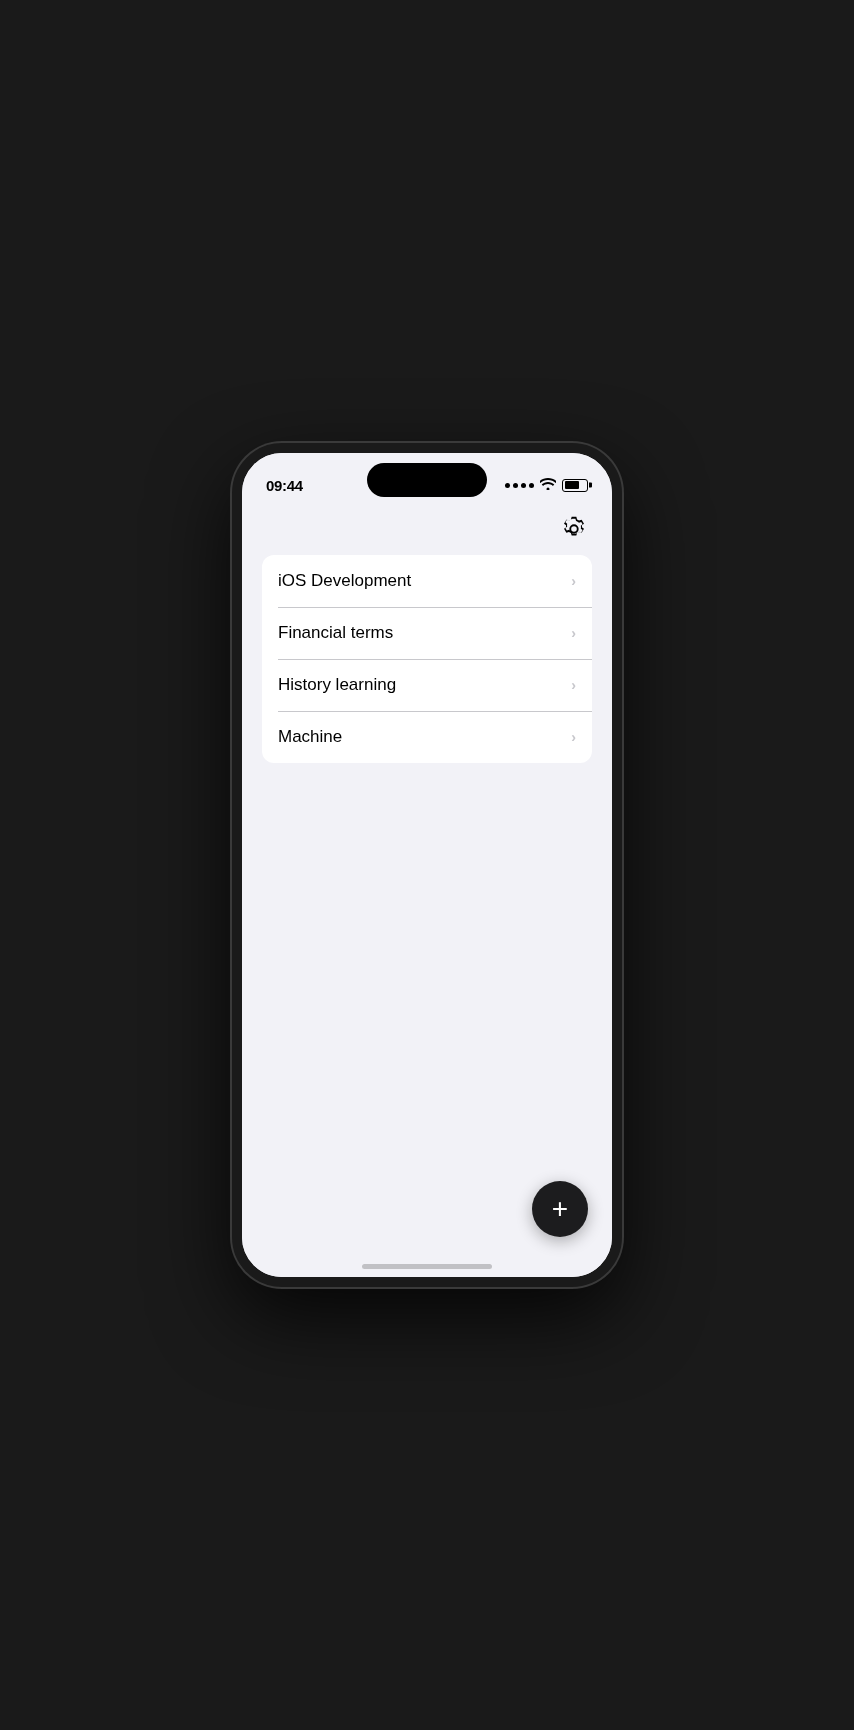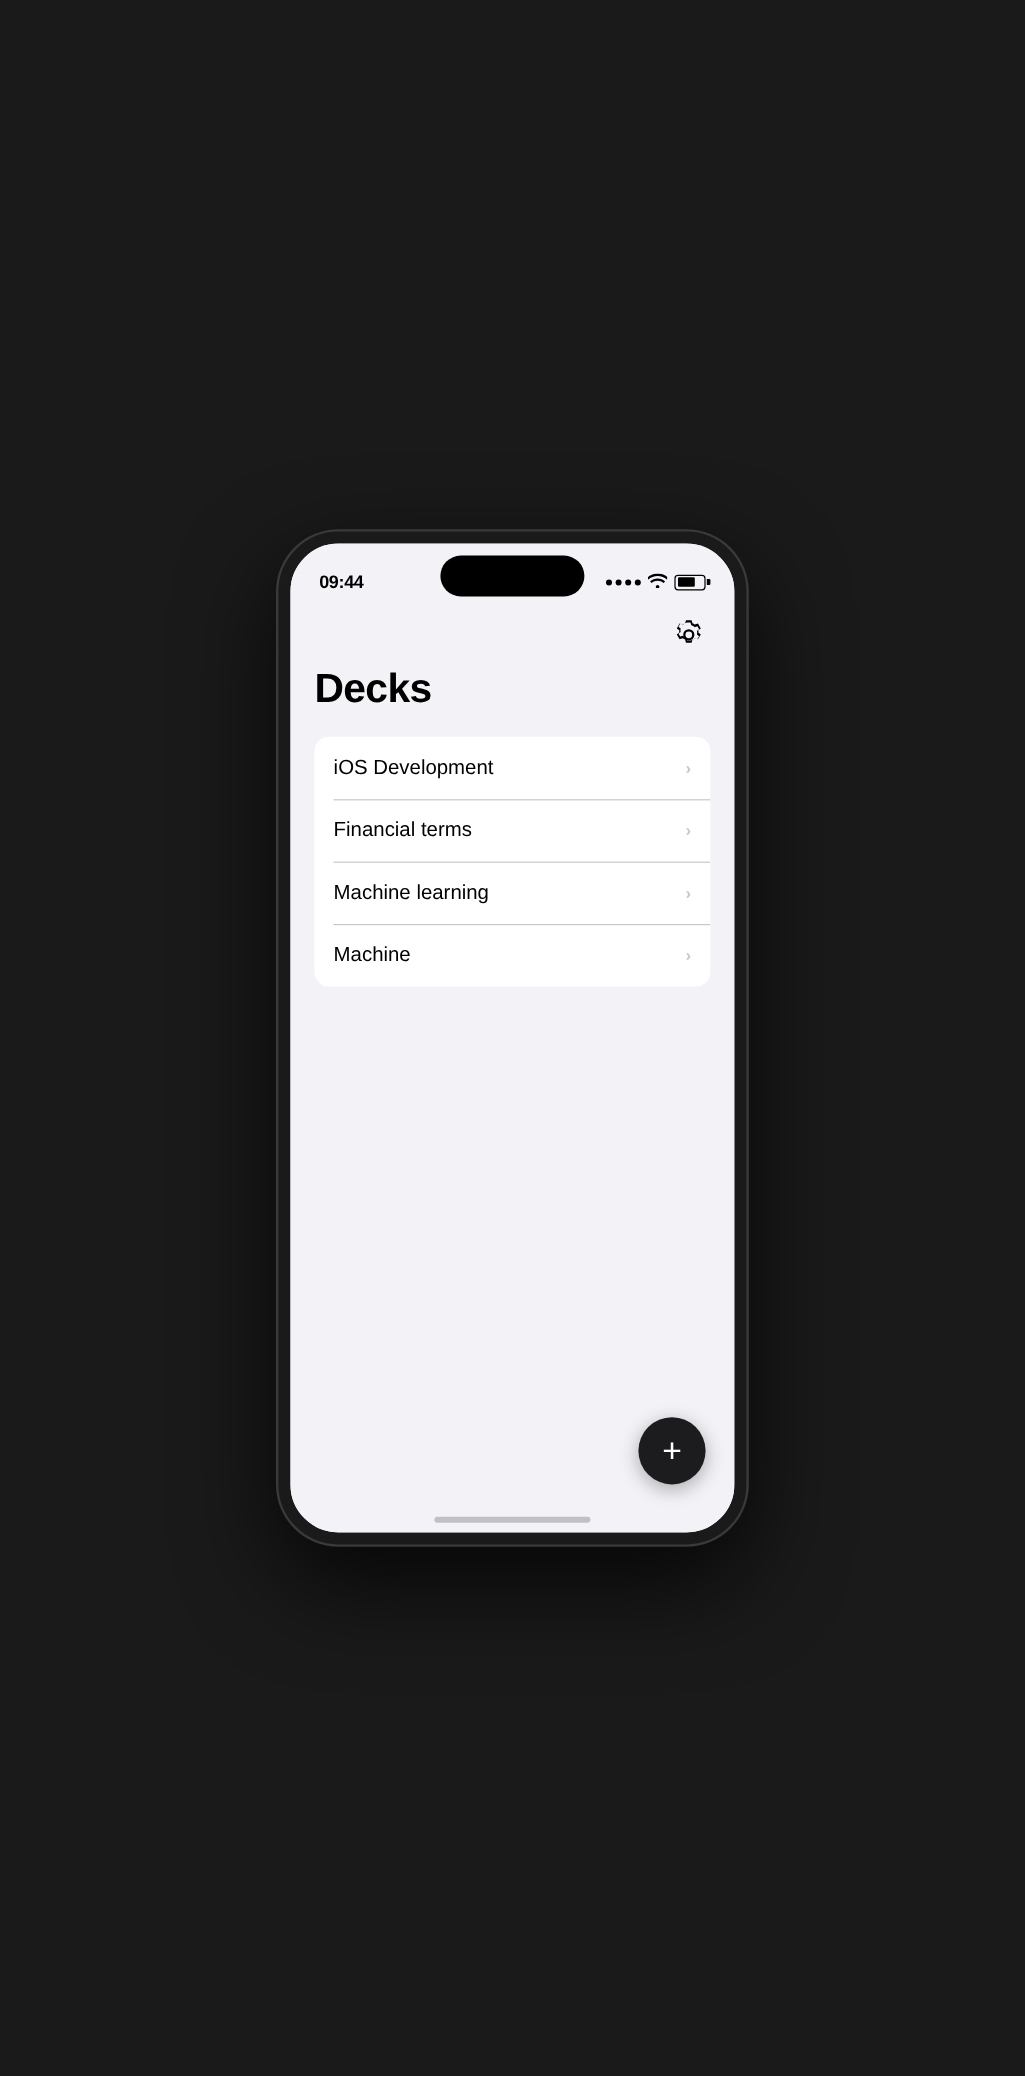--- a/index.html
+++ b/index.html
@@ -288,34 +288,33 @@
     <div class="nav-bar">
       <div class="settings-button">
         <svg class="gear-svg" viewBox="0 0 30 30" fill="none" xmlns="http://www.w3.org/2000/svg">
           <path d="M15 10a5 5 0 1 0 0 10A5 5 0 0 0 15 10zm0 2a3 3 0 1 1 0 6 3 3 0 0 1 0-6z" fill="#000"></path>
           <path d="M12.5 2l-.8 2.7a9.5 9.5 0 0 0-2.1 1.2L6.8 5l-2.5 4.3 2.2 1.7c-.1.6-.1 1.3 0 2l-2.2 1.7L6.8 19l2.8-.9a9.5 9.5 0 0 0 2.1 1.2L12.5 22h5l.8-2.7a9.5 9.5 0 0 0 2.1-1.2l2.8.9 2.5-4.3-2.2-1.7c.1-.7.1-1.4 0-2l2.2-1.7L23.2 5l-2.8.9a9.5 9.5 0 0 0-2.1-1.2L17.5 2h-5zm1 2h3l.7 2.4.7.3a7.5 7.5 0 0 1 1.8 1l.6.5 2.4-.8 1.5 2.6-1.9 1.5.1.8c.1.5.1 1.1 0 1.6l-.1.8 1.9 1.5-1.5 2.6-2.4-.8-.6.5a7.5 7.5 0 0 1-1.8 1l-.7.3L16.5 20h-3l-.7-2.4-.7-.3a7.5 7.5 0 0 1-1.8-1l-.6-.5-2.4.8L5.8 14l1.9-1.5-.1-.8a7.7 7.7 0 0 1 0-1.6l.1-.8L5.8 7.8l1.5-2.6 2.4.8.6-.5a7.5 7.5 0 0 1 1.8-1l.7-.3L13.5 4z" fill="#000"></path>
         </svg>
       </div>
     </div>
 
     <div class="main-content">
-      <h1 class="page-title">Decks</h1>
 
       <div class="decks-list">
 
       <div class="deck-item">
             <span class="deck-item-label">iOS Development</span>
             <span class="chevron-right">›</span>
           </div>
           <div class="deck-item">
             <span class="deck-item-label">Financial terms</span>
             <span class="chevron-right">›</span>
           </div>
           <div class="deck-item">
-            <span class="deck-item-label">Machine learning</span>
+            <span class="deck-item-label">History learning</span>
             <span class="chevron-right">›</span>
           </div>
           <div class="deck-item">
             <span class="deck-item-label">Machine</span>
             <span class="chevron-right">›</span>
           </div>
         </div>
     </div>
 
     <div class="add-button">

